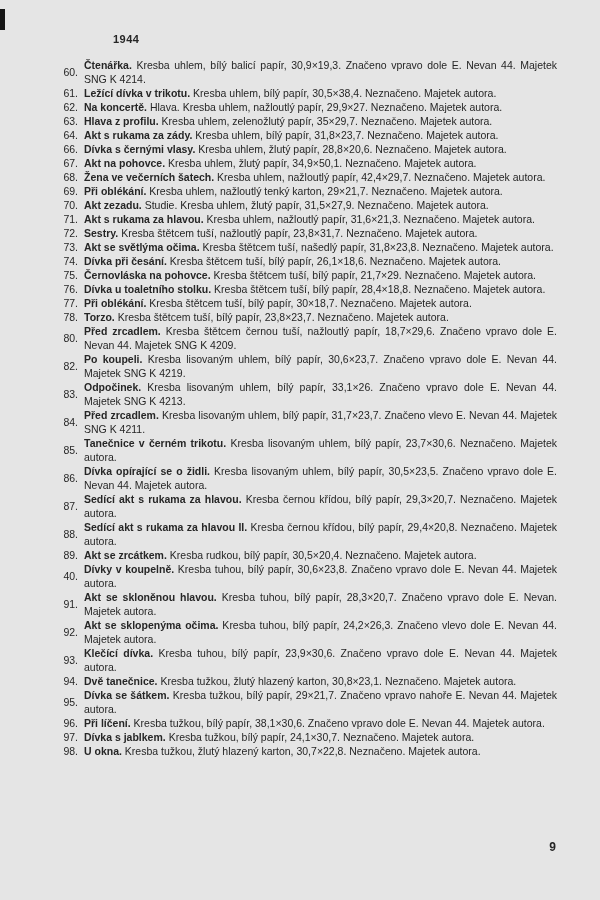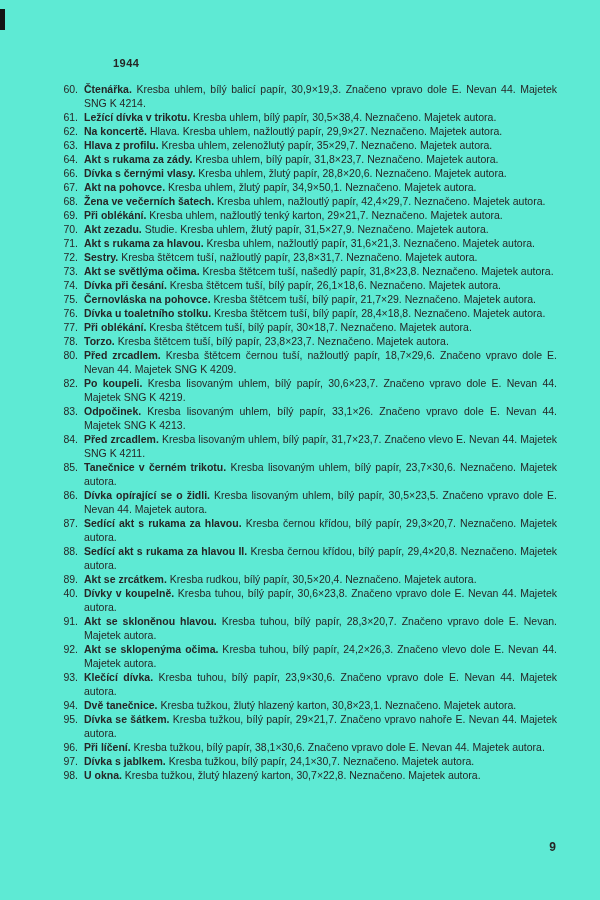--- a/index.html
+++ b/index.html
@@ -6,43 +6,43 @@
   html, body { width: 600px; height: 900px; }
   body {
     background: #f9f8f5;
     font-family: "Liberation Sans", "DejaVu Sans", sans-serif;
     color: #262626;
   }
   .page {
     position: relative;
     width: 600px;
     height: 900px;
-    background: #5eead4;
-    padding: 56px 43px 0 57px;
+    background: #e5e5e5;
+    padding: 32px 43px 0 57px;
     overflow: hidden;
     font-size: 10.5px;
     line-height: 14px;
   }
   .scan-mark {
     position: absolute;
     left: 0;
     top: 9px;
     width: 5px;
     height: 21px;
     background: #151515;
   }
   .year-header {
     font-weight: bold;
     font-size: 11px;
     margin-left: 56px;
     margin-bottom: 12px;
     letter-spacing: 0.5px;
   }
   .entry-list { width: 100%; }
-  .entry-row { display: flex; align-items: flex-start; }
+  .entry-row { display: flex; align-items: center; }
   .entry-num {
     flex: 0 0 21px;
     width: 21px;
     text-align: right;
     white-space: nowrap;
   }
   .entry-body {
     flex: 1;
     margin-left: 6px;
     text-align: justify;

